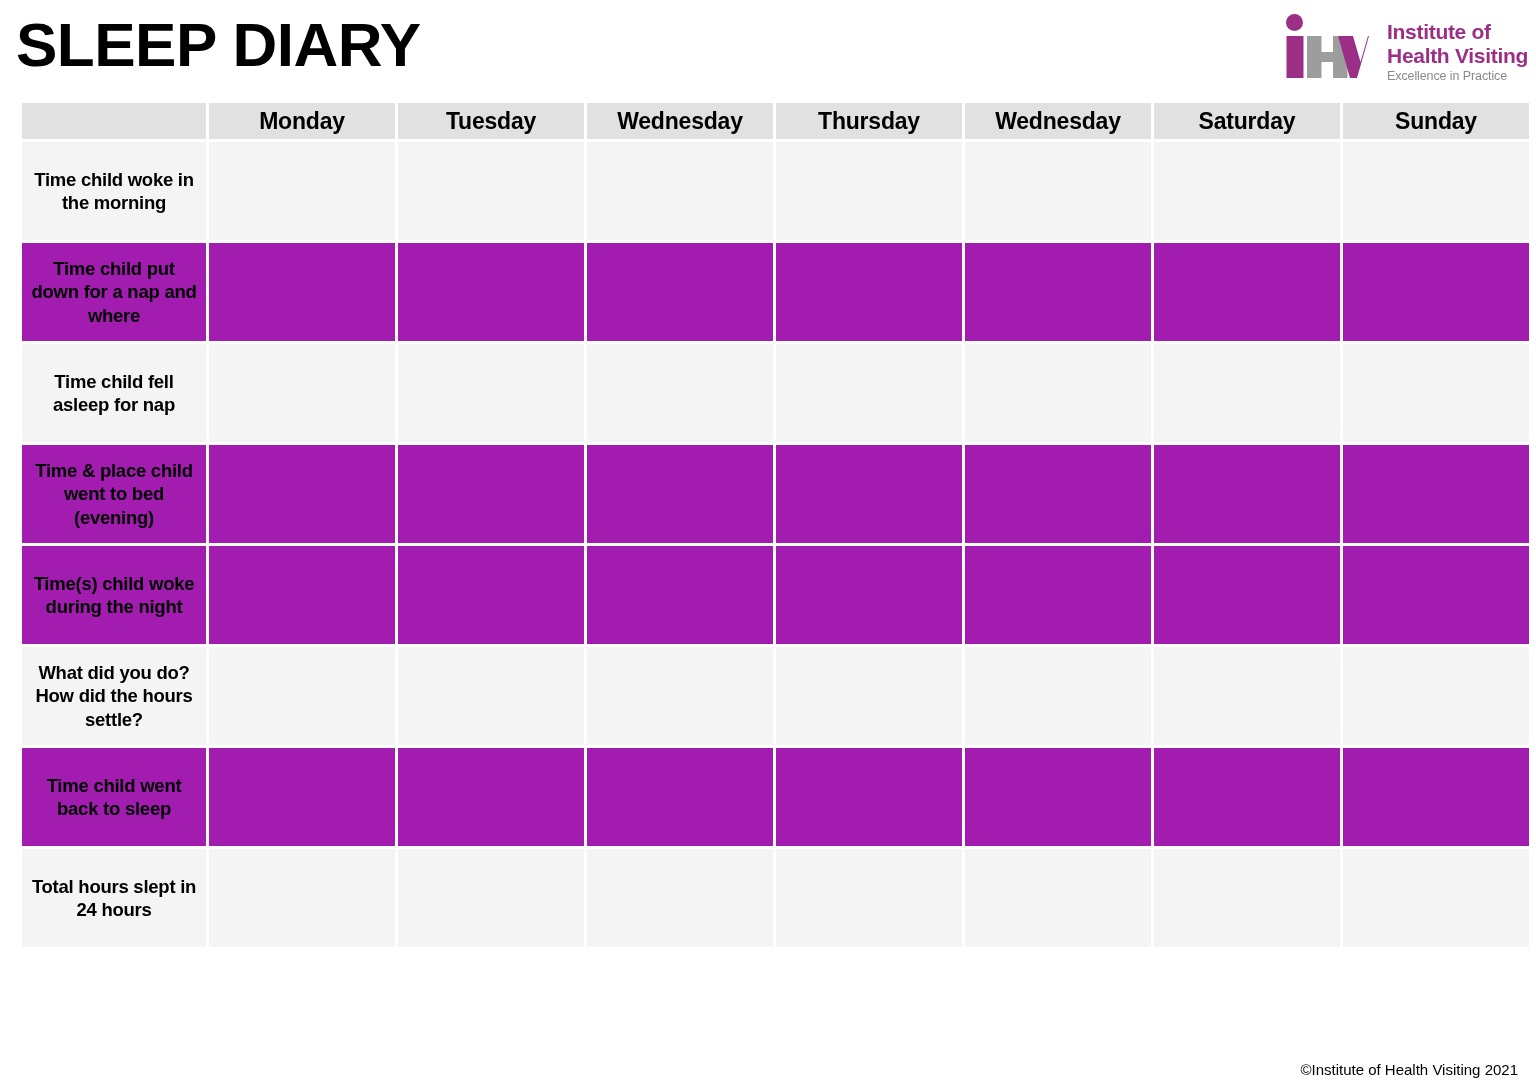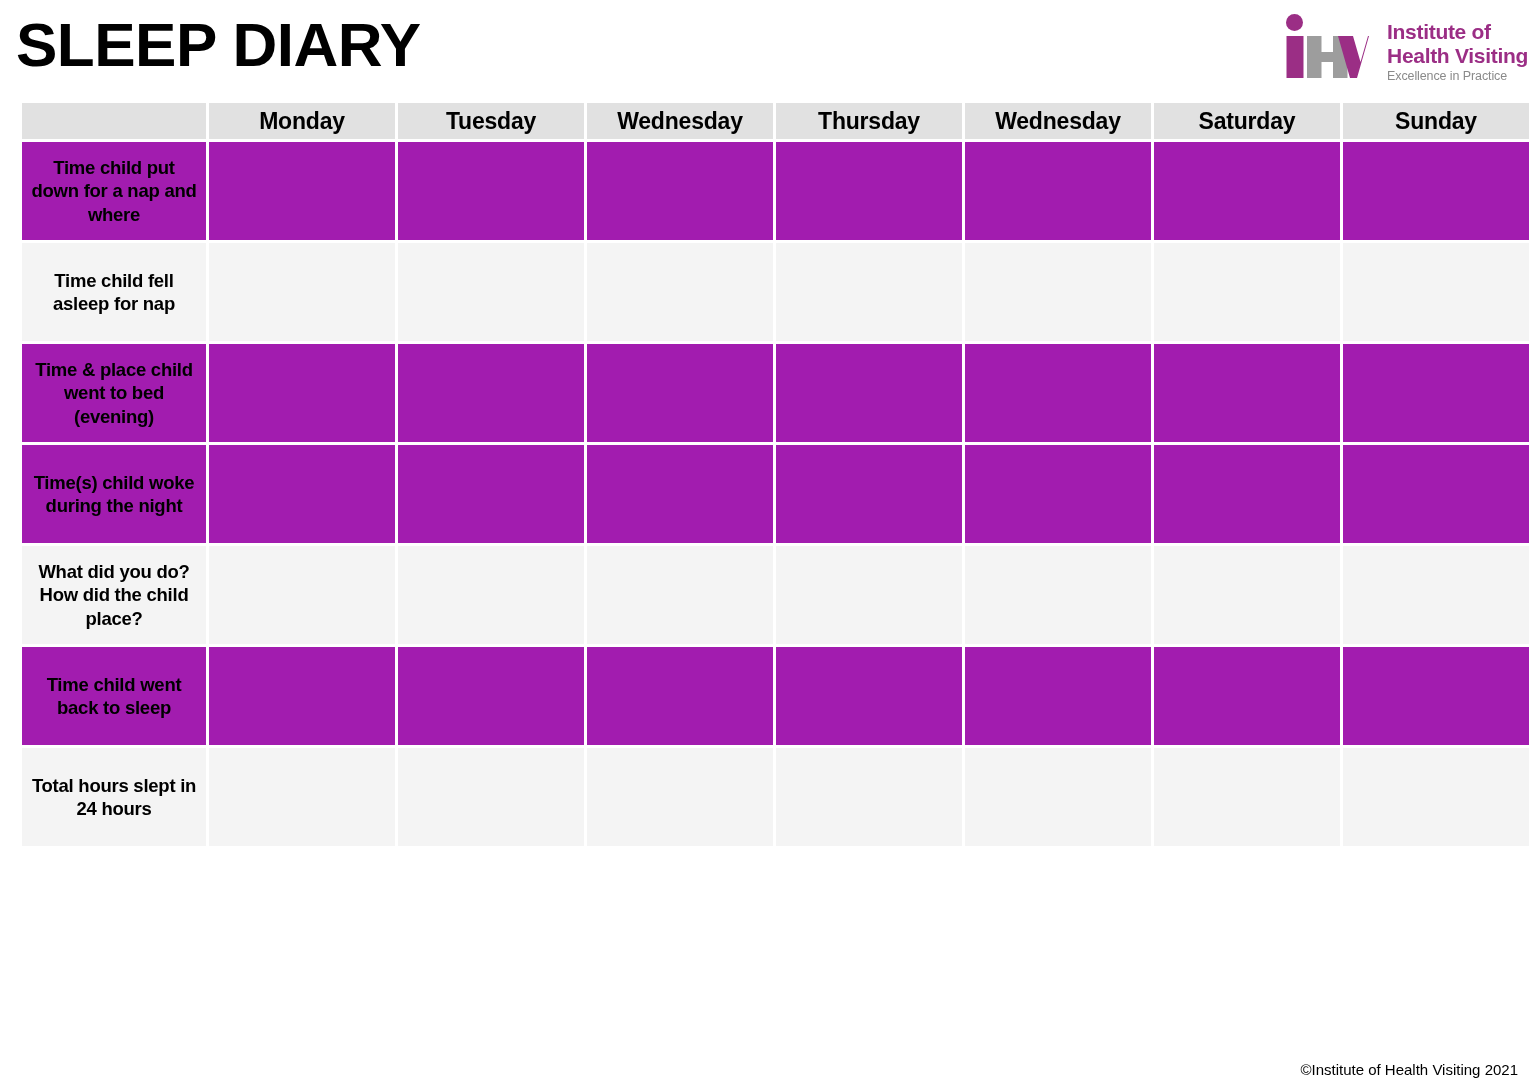--- a/index.html
+++ b/index.html
@@ -180,20 +180,30 @@
         <th>Wednesday</th>
         <th>Thursday</th>
         <th>Wednesday</th>
         <th>Saturday</th>
         <th>Sunday</th>
       </tr>
     </thead>
 
     <tbody>
 
+      <tr class="shade-light h-98">
+        <td class="row-label">Time child woke in the morning</td>
+        <td class="cell"></td>
+        <td class="cell"></td>
+        <td class="cell"></td>
+        <td class="cell"></td>
+        <td class="cell"></td>
+        <td class="cell"></td>
+        <td class="cell"></td>
+      </tr>
 
       <tr class="shade-dark h-98">
         <td class="row-label">Time child put down for a nap and where</td>
         <td class="cell"></td>
         <td class="cell"></td>
         <td class="cell"></td>
         <td class="cell"></td>
         <td class="cell"></td>
         <td class="cell"></td>
         <td class="cell"></td>
@@ -227,21 +237,21 @@
         <td class="cell"></td>
         <td class="cell"></td>
         <td class="cell"></td>
         <td class="cell"></td>
         <td class="cell"></td>
         <td class="cell"></td>
         <td class="cell"></td>
       </tr>
 
       <tr class="shade-light h-98">
-        <td class="row-label">What did you do? How did the child place?</td>
+        <td class="row-label">What did you do? How did the hours settle?</td>
         <td class="cell"></td>
         <td class="cell"></td>
         <td class="cell"></td>
         <td class="cell"></td>
         <td class="cell"></td>
         <td class="cell"></td>
         <td class="cell"></td>
       </tr>
 
       <tr class="shade-dark h-98">

